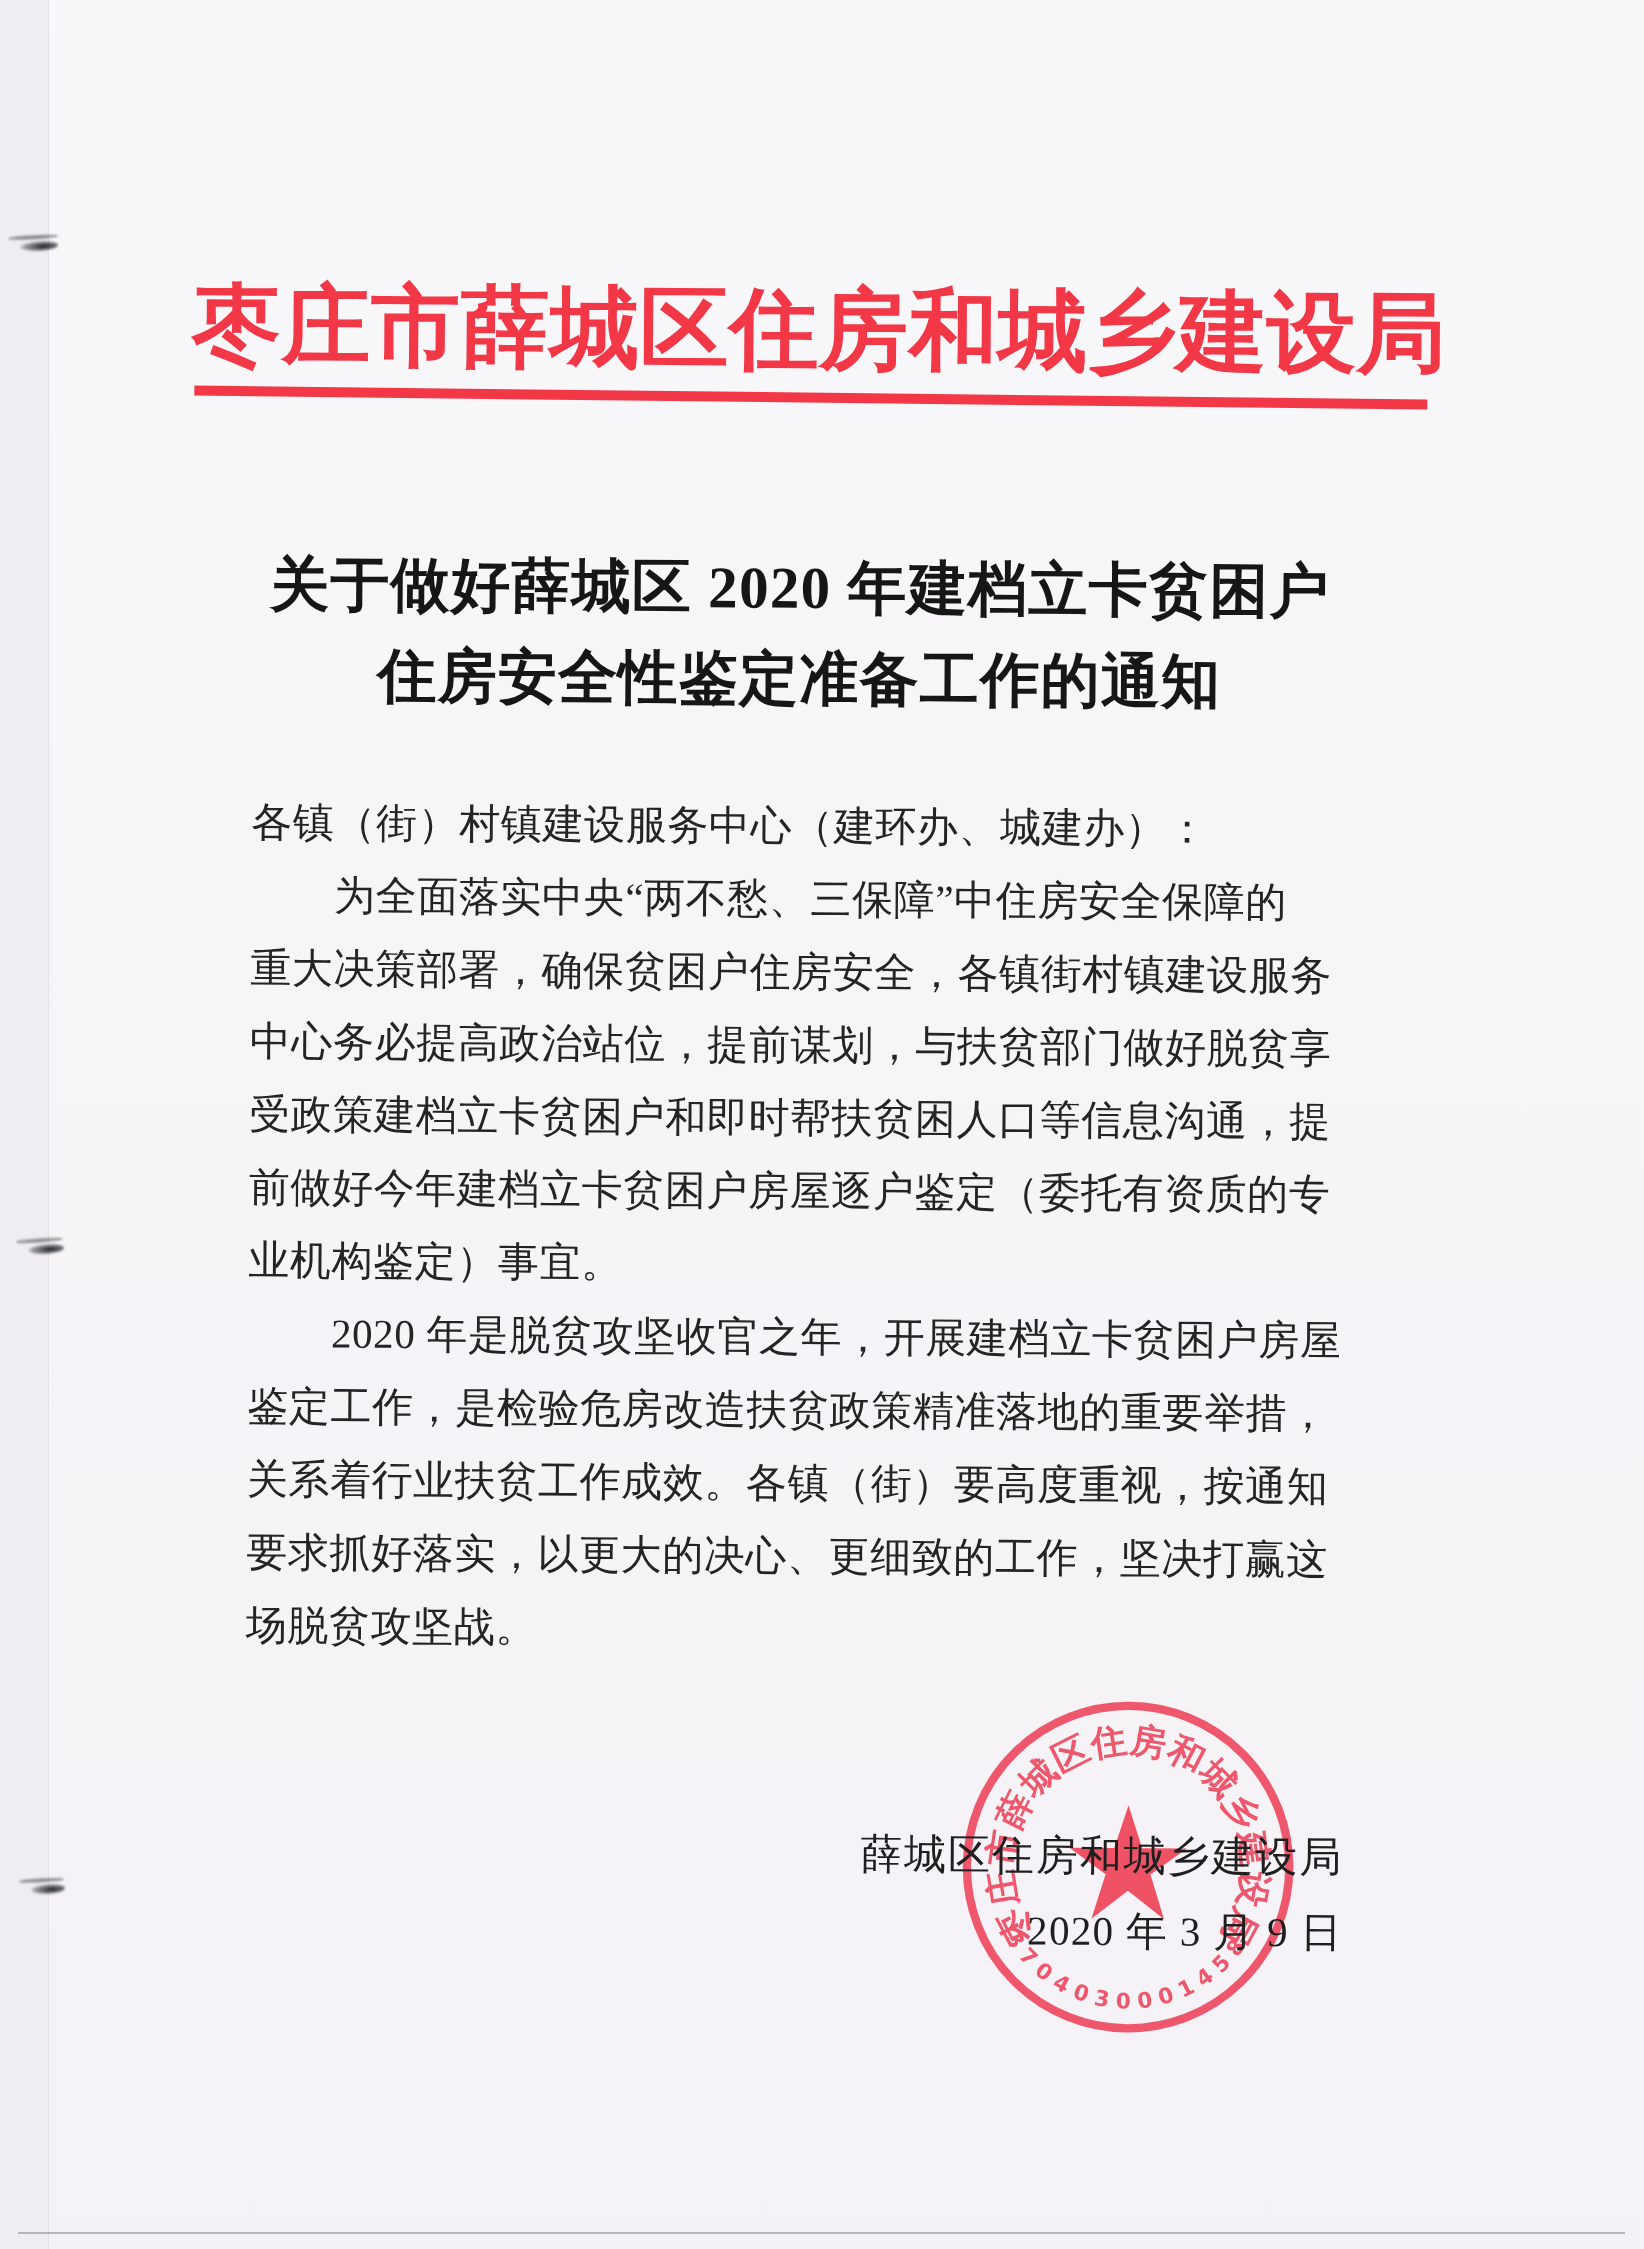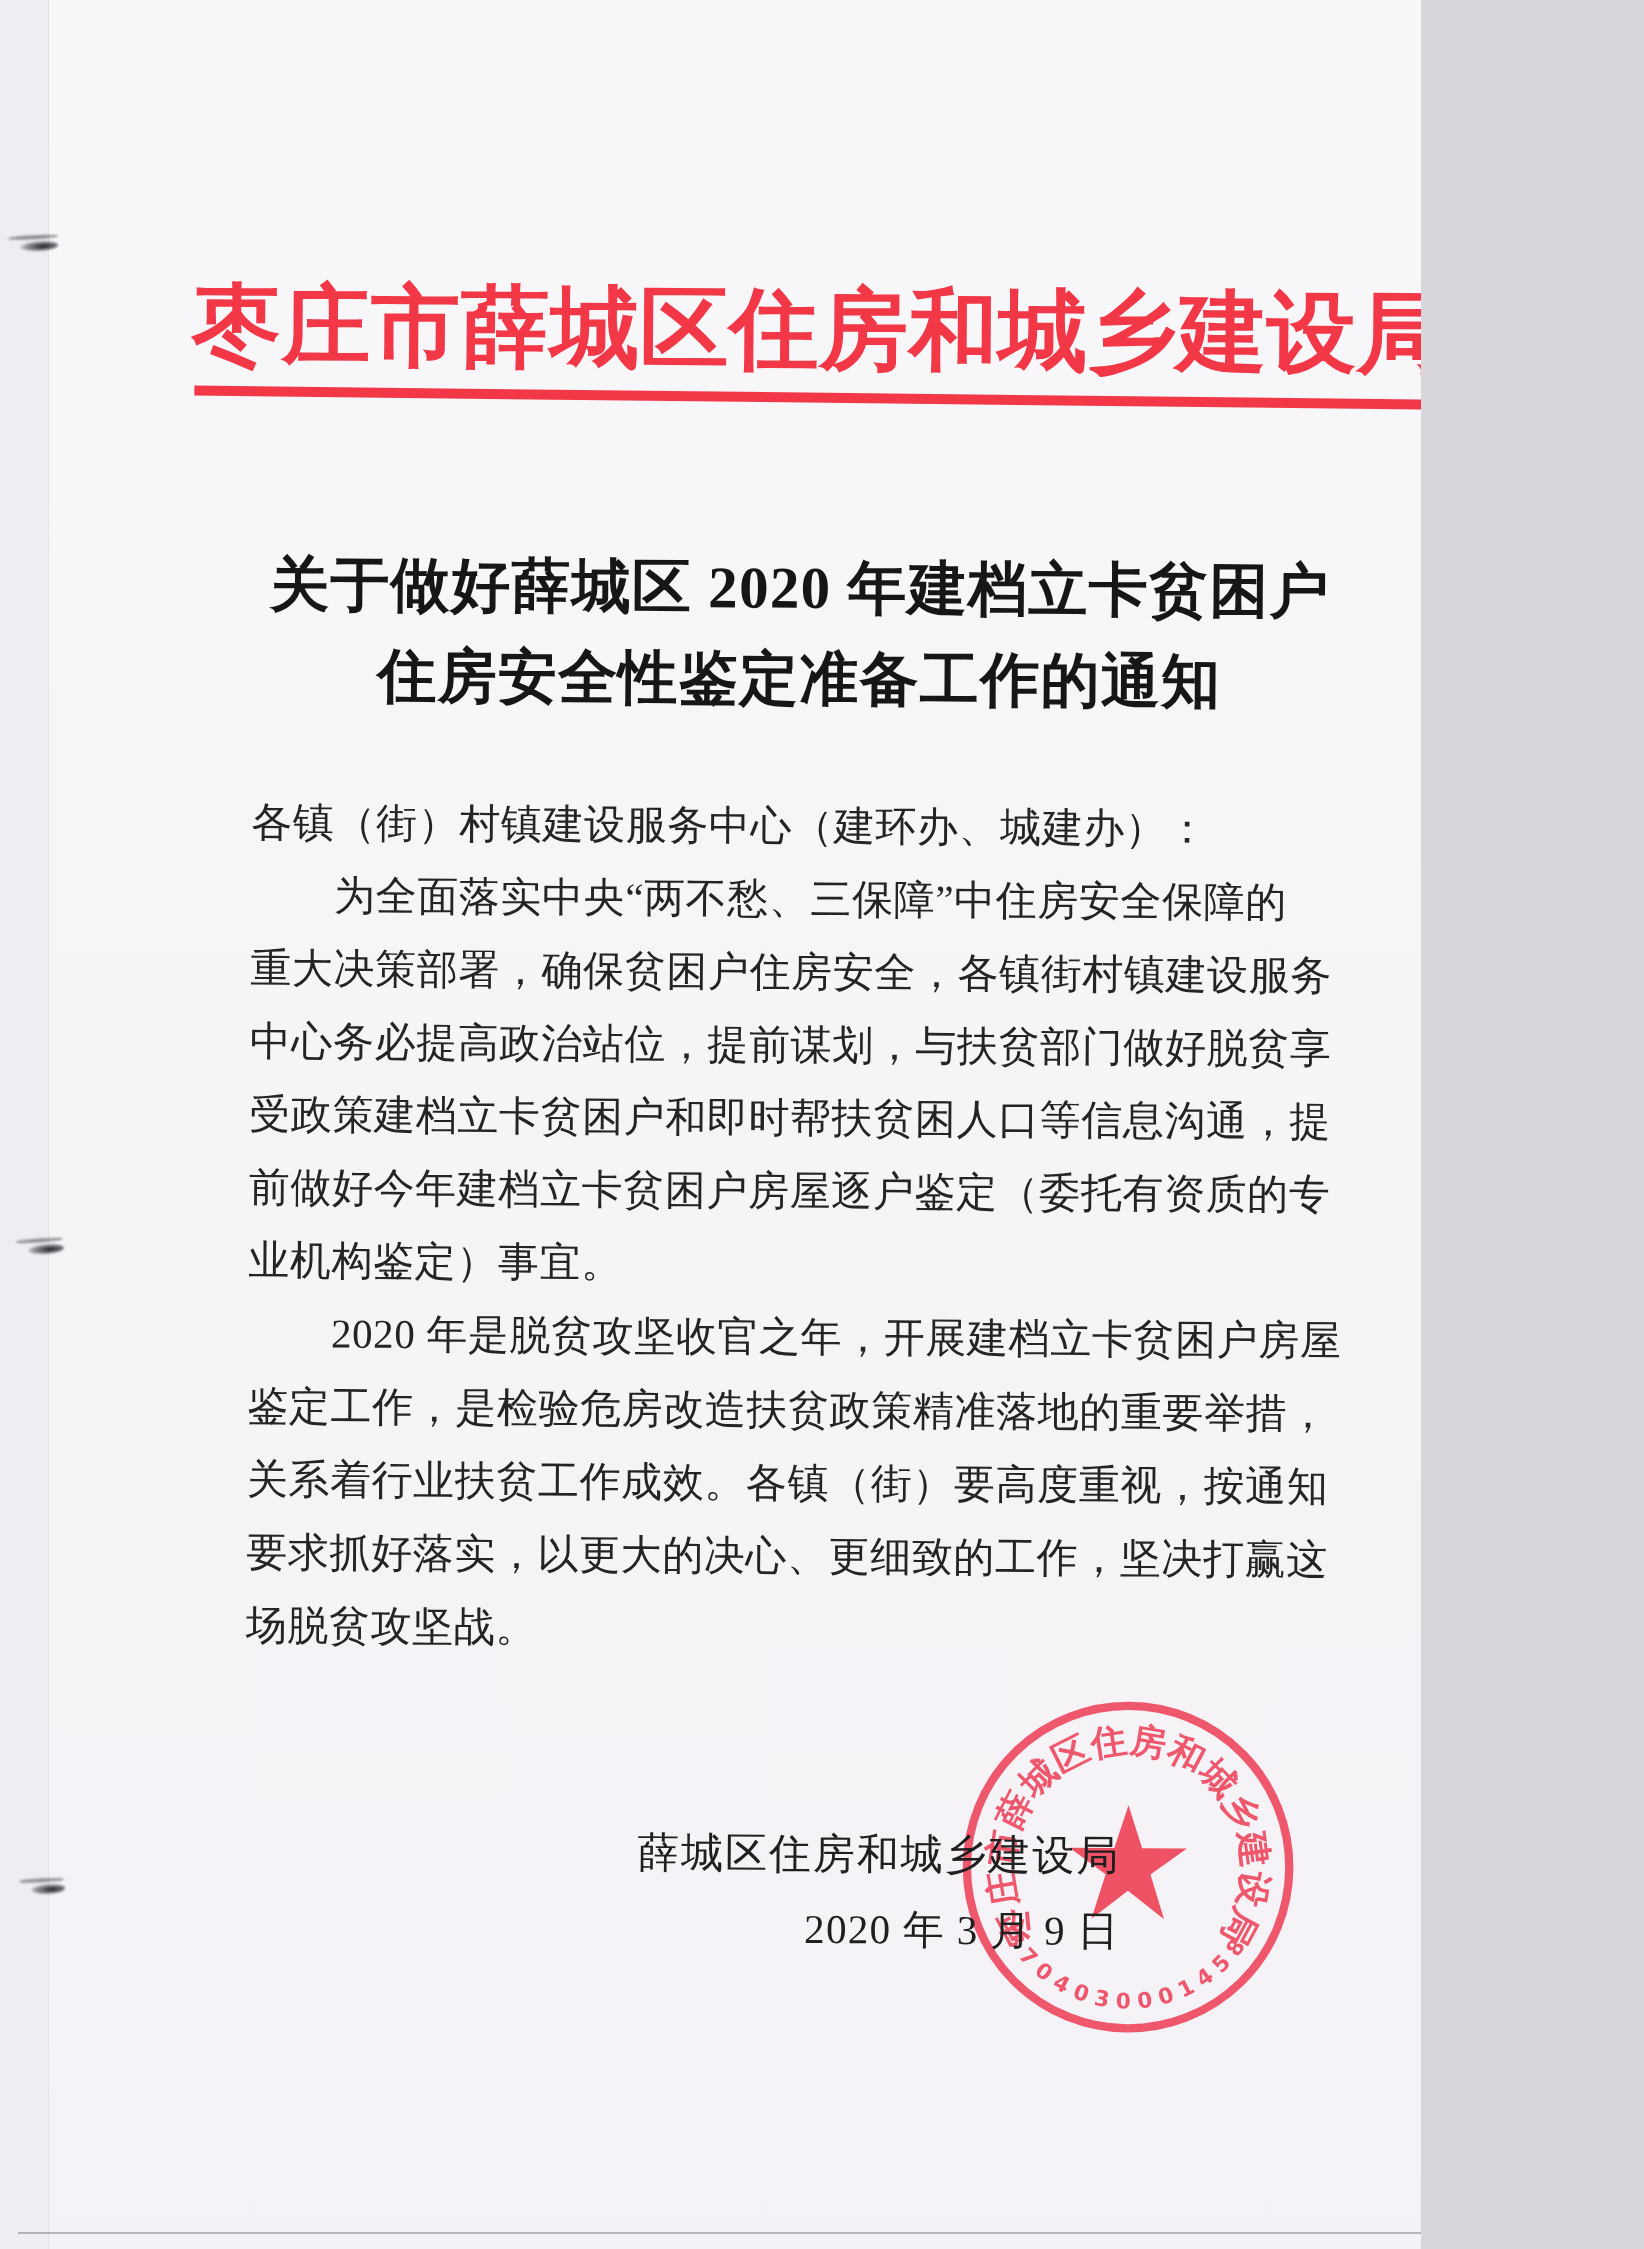--- a/index.html
+++ b/index.html
@@ -1,18 +1,18 @@
 <!DOCTYPE html>
 <html style="font-size:10.2px"><head>
 <meta charset="utf-8">
 <style>
   html,body{margin:0;padding:0;background:#d8d6da;}
   .page{
     position:relative;
-    width:1421px;height:2250px;
+    width:1644px;height:2250px;
     background:linear-gradient(180deg,#f8f7fa 0%,#f6f4f7 55%,#f4f2f6 100%);
     overflow:hidden;
     font-family:"Liberation Serif","DejaVu Serif",serif;
   }
   .scan-edge-left{
     position:absolute;left:0;top:0;width:48px;height:100%;
     background:#efedf1;border-right:0.6px solid #e4e2e6;
   }
   .scan-edge-bottom{
     position:absolute;left:18px;top:2232px;width:1607px;height:1.9px;

